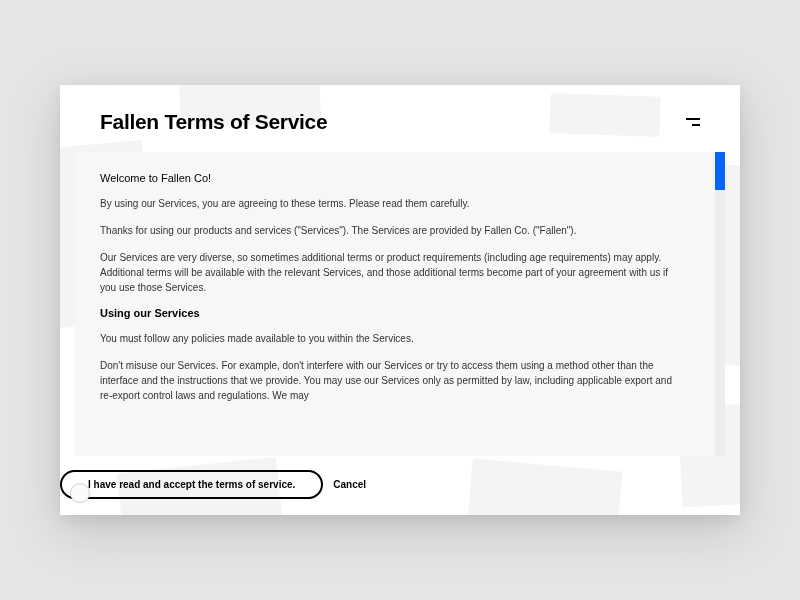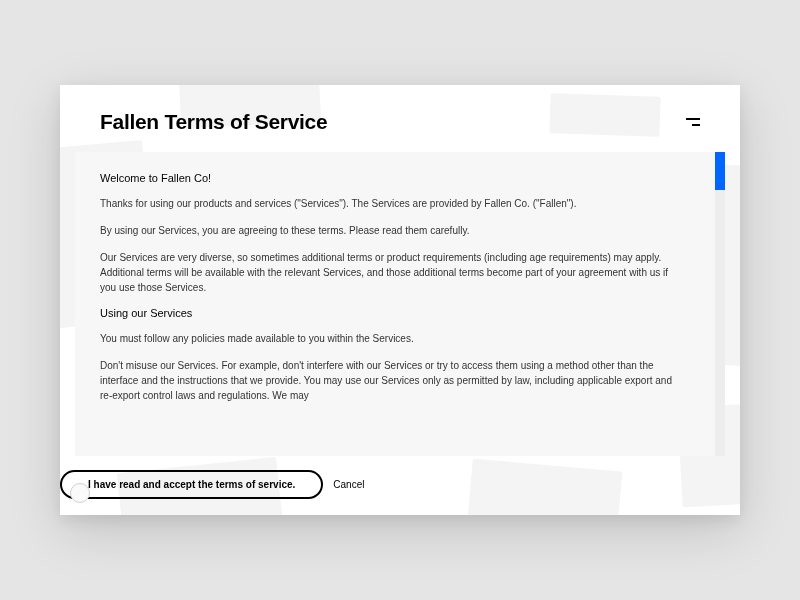--- a/index.html
+++ b/index.html
@@ -105,21 +105,21 @@
     
     .content-para {
       font-size: 10px;
       line-height: 1.5;
       color: #333;
       margin-bottom: 12px;
     }
     
     .content-subheading {
       font-size: 11px;
-      font-weight: 400;
+      font-weight: 700;
       color: #000;
       margin-bottom: 12px;
       margin-top: 3px;
     }
     
     .fade-bottom {
       position: absolute;
       bottom: 0;
       left: 0;
       right: 0;
@@ -164,21 +164,21 @@
       font-weight: 600;
       color: #000;
       border-radius: 999px;
       cursor: pointer;
     }
     
     .cancel-link {
       font-size: 10px;
       color: #000;
       cursor: pointer;
-      font-weight: 400;
+      font-weight: 700;
       text-align: right;
     }
     
     .circle-indicator {
       position: absolute;
       left: 10px;
       bottom: 12px;
       width: 20px;
       height: 20px;
       border: 1px solid #d0d0d0;
@@ -206,22 +206,22 @@
     <h1 class="modal-title">Fallen Terms of Service</h1>
     <div class="menu-icon">
       <span></span>
       <span></span>
     </div>
   </div>
 
   <div class="content-area">
     <div class="scroll-content">
       <div class="content-heading">Welcome to Fallen Co!</div>
+      <p class="content-para">By using our Services, you are agreeing to these terms. Please read them carefully.</p>
       <p class="content-para">Thanks for using our products and services ("Services"). The Services are provided by Fallen Co. ("Fallen").</p>
-      <p class="content-para">By using our Services, you are agreeing to these terms. Please read them carefully.</p>
       <p class="content-para">Our Services are very diverse, so sometimes additional terms or product requirements (including age requirements) may apply. Additional terms will be available with the relevant Services, and those additional terms become part of your agreement with us if you use those Services.</p>
       <div class="content-subheading">Using our Services</div>
       <p class="content-para">You must follow any policies made available to you within the Services.</p>
       <p class="content-para">Don't misuse our Services. For example, don't interfere with our Services or try to access them using a method other than the interface and the instructions that we provide. You may use our Services only as permitted by law, including applicable export and re-export control laws and regulations. We may</p>
       <div class="fade-bottom"></div>
     </div>
     <div class="scrollbar-track"></div>
     <div class="scrollbar-thumb"></div>
   </div>
 

